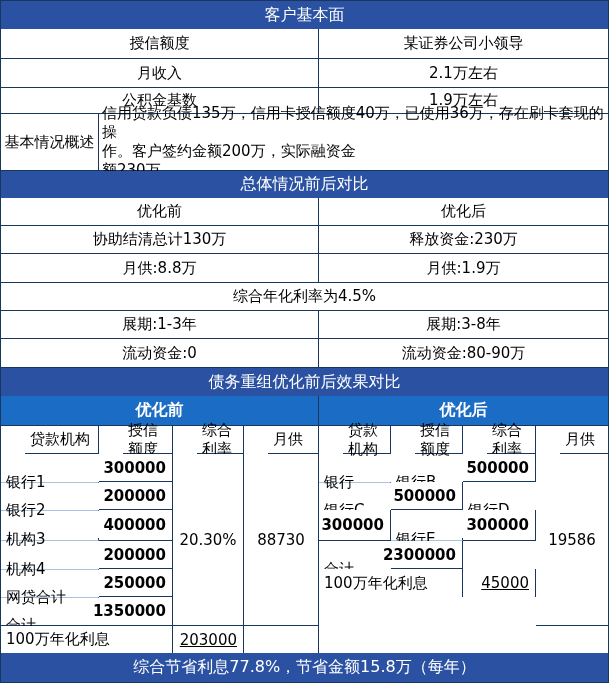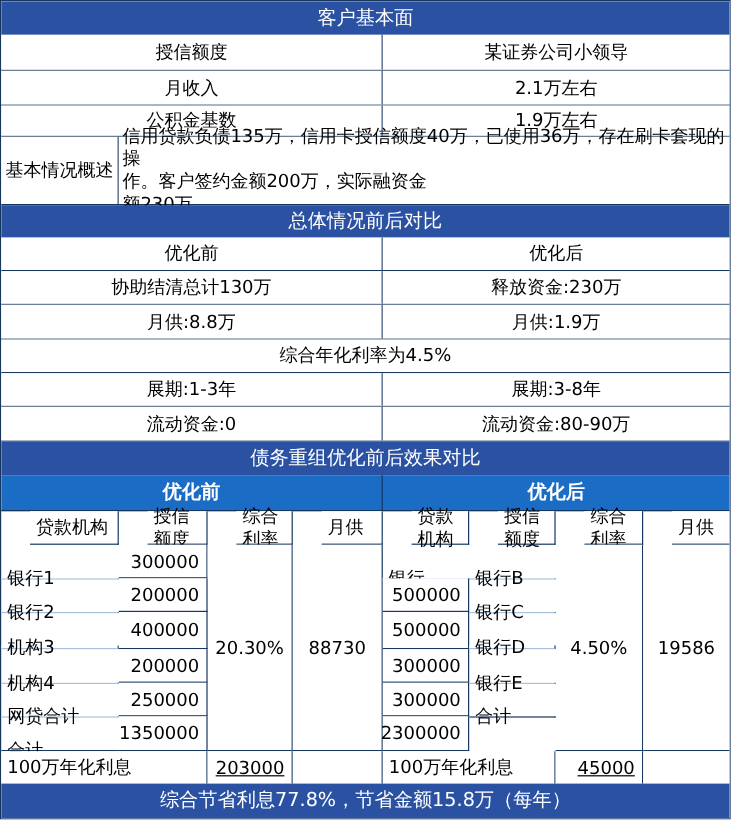--- a/index.html
+++ b/index.html
@@ -44,21 +44,21 @@
     display:grid;box-sizing:border-box;
     grid-template-rows:28px 28px 28px 31px 28px 28px 29px 27px;
     grid-auto-flow:row;
   }
   .gl{width:318px;grid-template-columns:98px 74px 71px 75px;}
   .gr{flex:1;grid-template-columns:72px 72px 73px 1fr;}
   .grid > div{display:flex;align-items:center;box-sizing:border-box;background:var(--cell_bg);}
   .th{border-right:1px solid var(--border_dark);border-bottom:1px solid var(--border_dark);padding-left:5px;margin-left:24px;}
   .name{border-right:1px solid var(--border_dark);border-bottom:1px solid var(--border_light);padding-left:5px;margin-top:28px;}
   .name.last{border-bottom:1px solid var(--border_dark);}
-  .amt{border-right:1px solid var(--border_dark);border-bottom:1px solid var(--border_dark);justify-content:flex-end;padding-right:6px;}
+  .amt{border-right:1px solid var(--border_dark);border-bottom:1px solid var(--border_dark);justify-content:flex-end;padding-right:6px;font-weight:bold;}
   .rate{grid-column:3;grid-row:2 / span 6;border-right:1px solid var(--border_dark);border-bottom:1px solid var(--border_dark);justify-content:center;}
   .mon{grid-column:4;grid-row:2 / span 6;border-right:1px solid var(--border_dark);border-bottom:1px solid var(--border_dark);justify-content:center;}
   .ilabel{grid-column:1 / span 2;border-right:1px solid var(--border_dark);padding-left:5px;}
   .ival{border-right:1px solid var(--border_dark);justify-content:flex-end;padding-right:6px;text-decoration:underline;}
   .iempty{border-right:1px solid var(--border_dark);}
   .gr .c4{border-right:none;}
   .footer{flex:1;}
 </style>
 </head>
 <body>
@@ -148,21 +148,20 @@
       <div class="iempty"></div>
     </div>
 
     <div class="grid gr">
       <div class="th">贷款机构</div>
       <div class="th">授信额度</div>
       <div class="th">综合利率</div>
       <div class="th c4">月供</div>
 
       <div class="name">银行</div>
-      <div class="rate">4.50%</div>
       <div class="mon c4">19586</div>
 
       <div class="name">银行B</div>
       <div class="amt">500000</div>
       <div class="name">银行C</div>
       <div class="amt">500000</div>
       <div class="name">银行D</div>
       <div class="amt">300000</div>
       <div class="name">银行E</div>
       <div class="amt">300000</div>

